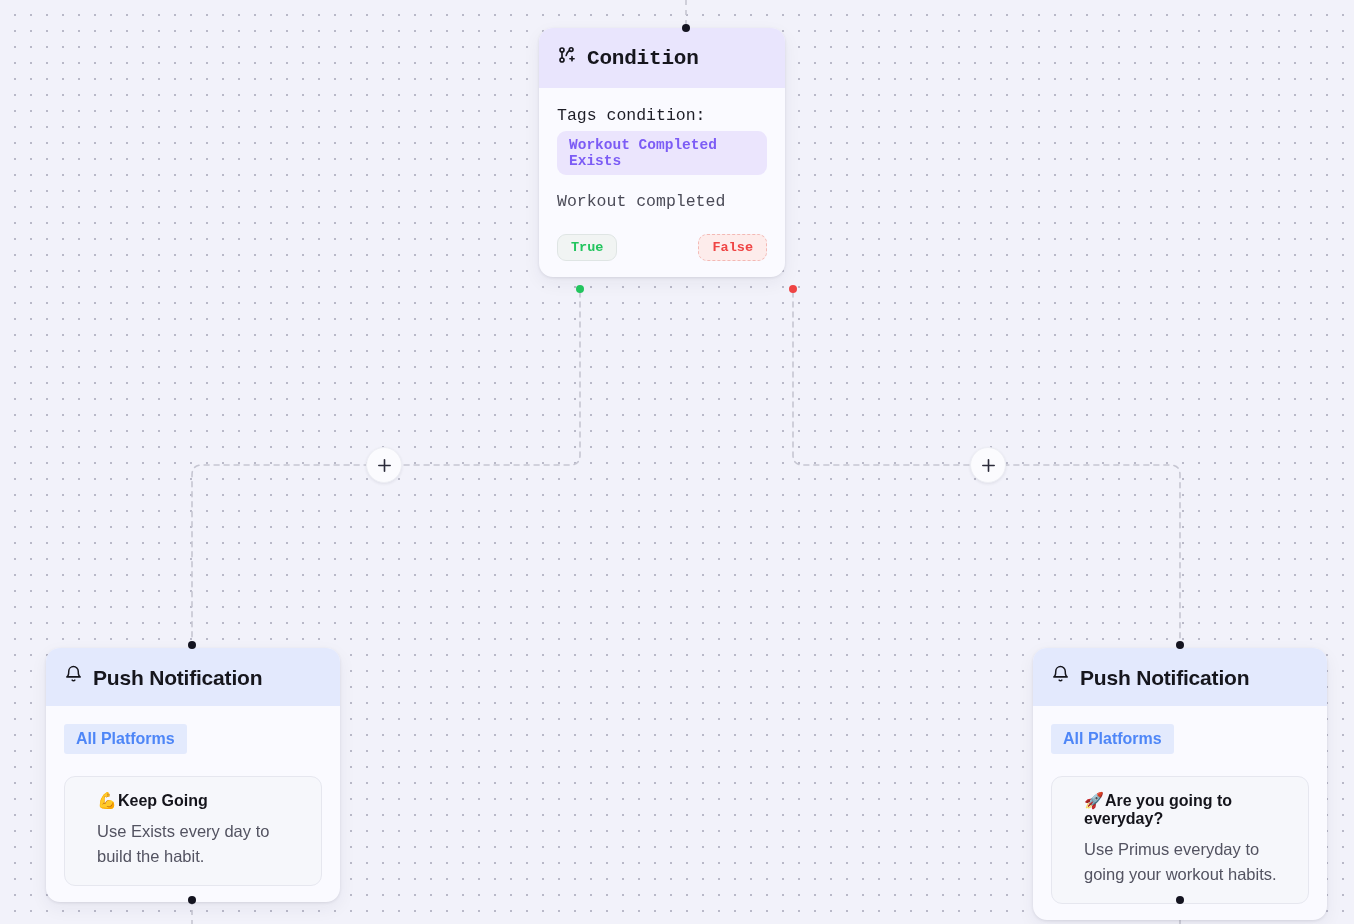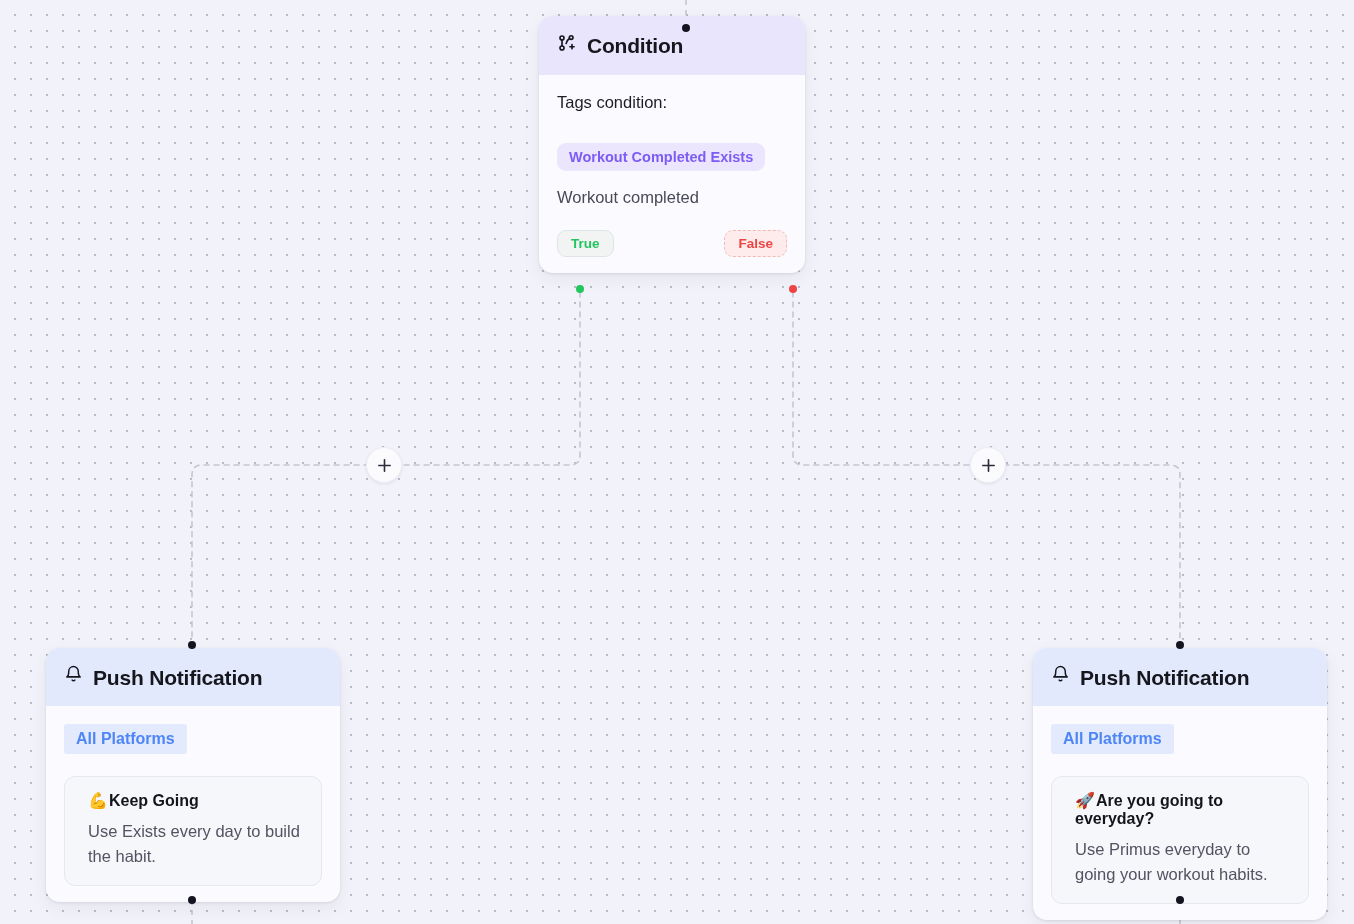--- a/index.html
+++ b/index.html
@@ -29,44 +29,44 @@
   .node-header {
     display: flex; align-items: center; gap: 10px;
     padding: 17px 18px;
     font-size: 21px; font-weight: bold; color: #16161d;
     letter-spacing: -.2px;
   }
   .node-header .ttl { line-height: 1; }
   .node-body { padding: 18px 18px 16px 18px; }
 
   
-  #node-condition { left: 539px; top: 16px; width: 266px; }
+  #node-condition { left: 539px; top: 28px; width: 246px; font-family: Liberation Mono, monospace; }
   #node-condition .node-header { background: #e9e5fd; }
-  .cond-label { font-size: 16.5px; color: #1d1d26; font-weight: 500; margin-bottom: 31px; }
+  .cond-label { font-size: 16.5px; color: #1d1d26; font-weight: 500; margin-bottom: 6px; }
   .tag-chip {
     display: inline-block; padding: 6px 12px; border-radius: 9px;
     background: #ebe5fd; color: #7c5cf5; font-size: 14.5px; font-weight: 600;
   }
   .cond-desc { margin-top: 17px; font-size: 16.5px; color: #4a4a57; }
   .branch-row {
     margin-top: 23px; display: flex; justify-content: space-between; align-items: center;
   }
   .badge { font-size: 13.5px; font-weight: 600; padding: 5px 13px; border-radius: 9px; text-align: center; }
   .badge.true  { color: #22c55e; background: #f1f4f3; border: 1px solid #dfe5e4; }
   .badge.false { color: #ef4444; background: #fdeceb; border: 1px dashed #f3b9b5; }
 
   
   .node-push { width: 294px; }
   .node-push .node-header { background: #e3e9fd; }
   .platform-chip {
     display: inline-block; padding: 6px 12px; border-radius: 3px;
     background: #e3eafd; color: #4e86f7; font-size: 16px; font-weight: 600;
   }
   .msg-card {
-    margin-top: 22px; padding: 14px 16px 16px 23px;
+    margin-top: 22px; padding: 14px 16px 16px 32px;
     background: #f6f7fb; border: 1px solid #e6e7ef; border-radius: 11px;
   }
   .msg-title { font-size: 16px; font-weight: bold; color: #14141b; }
   .msg-title .emo { font-size: 16px; margin-right: 1px; }
   .msg-body { margin-top: 9px; font-size: 16.5px; color: #535361; line-height: 1.53; }
   #node-push-left  { left: 46px;   top: 648px; }
   #node-push-right { left: 1033px; top: 648px; }
 
   
   .port { position: absolute; border-radius: 50%; }

